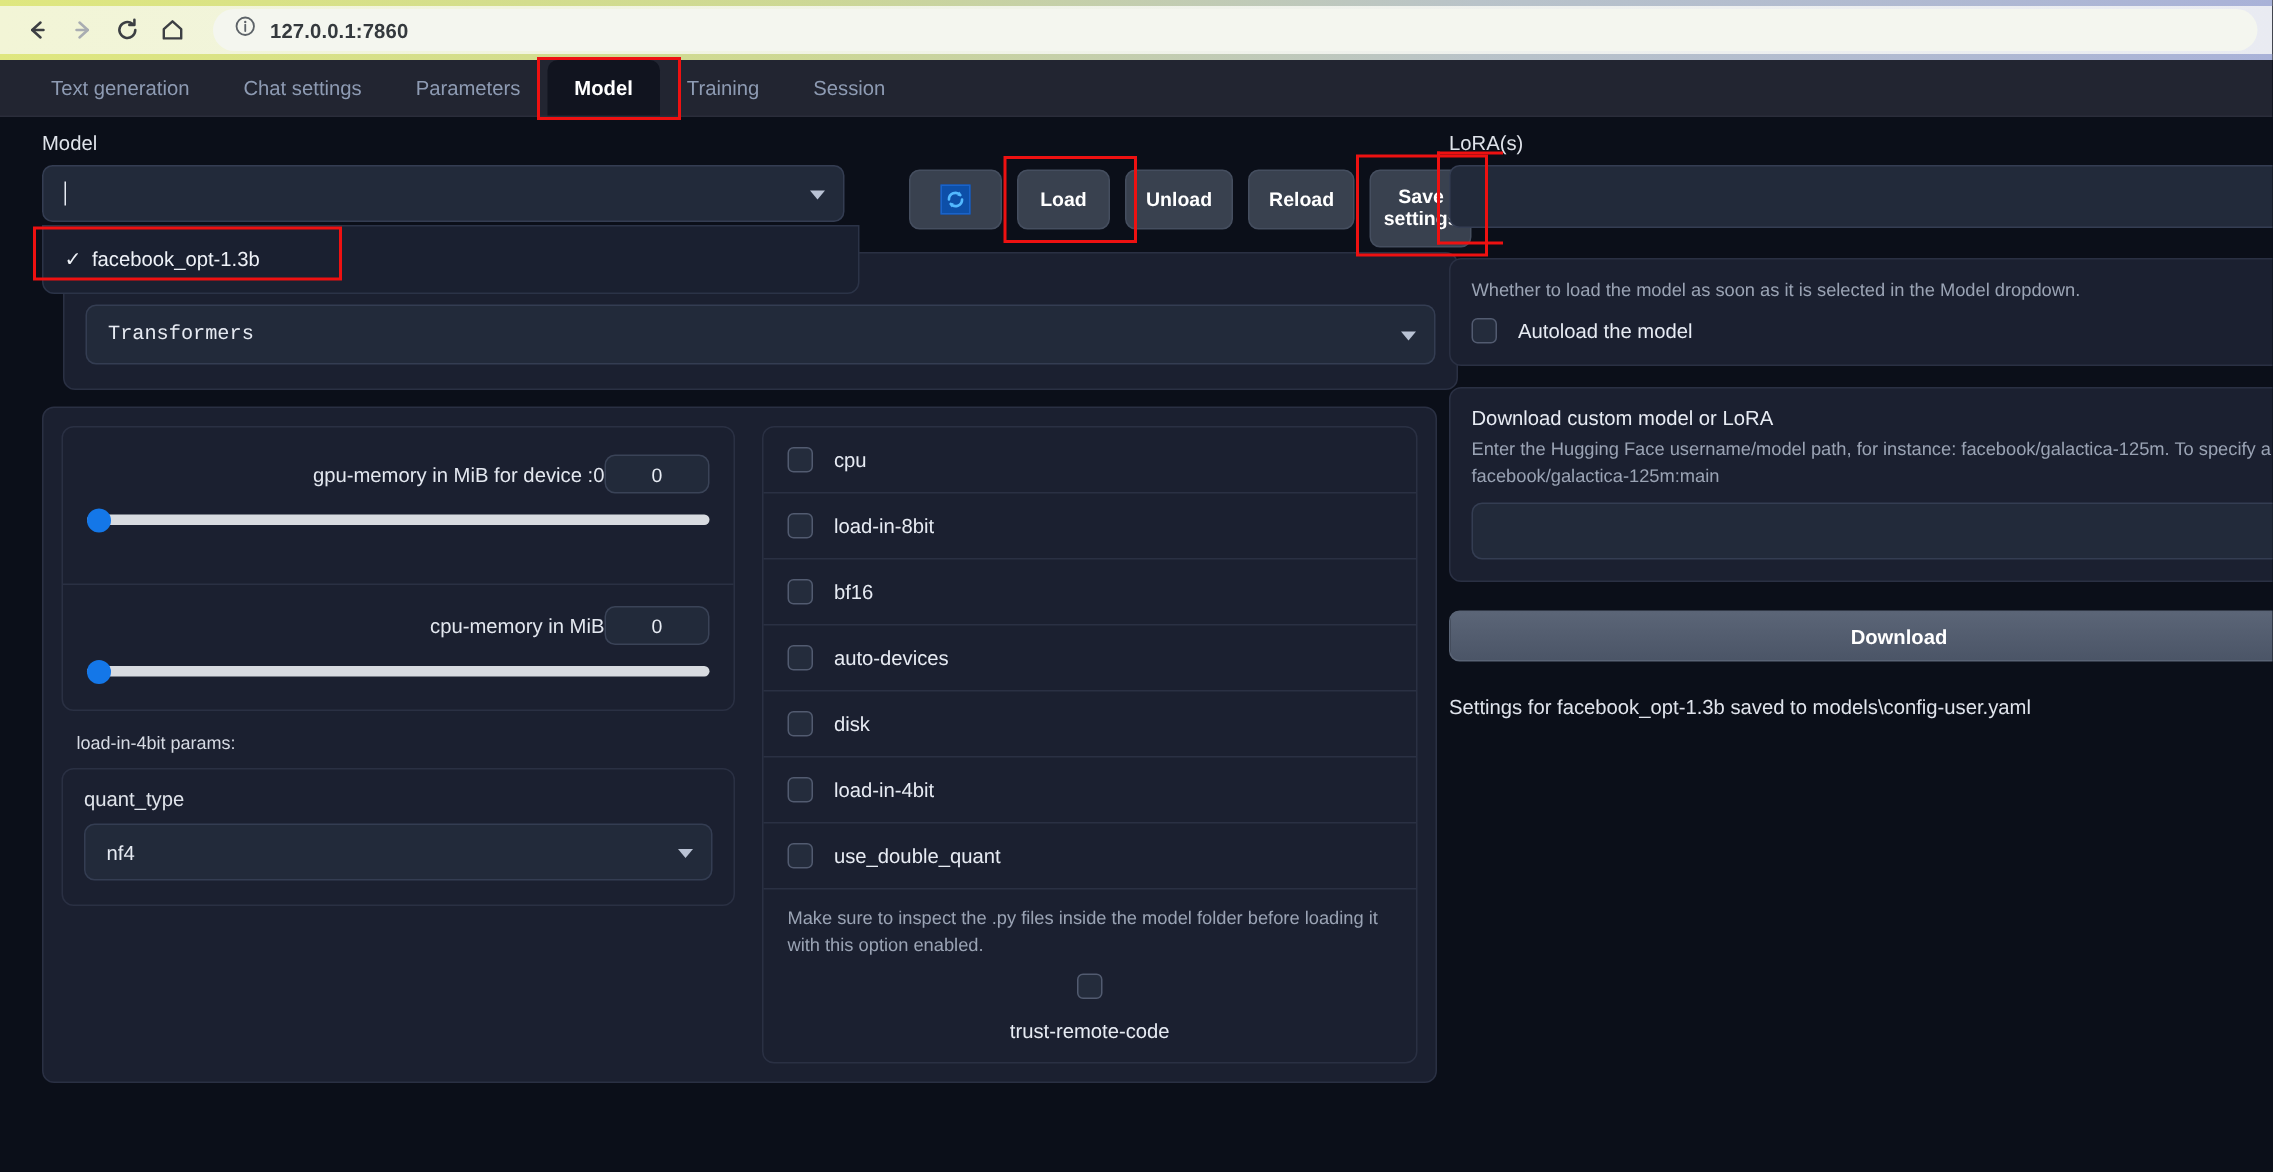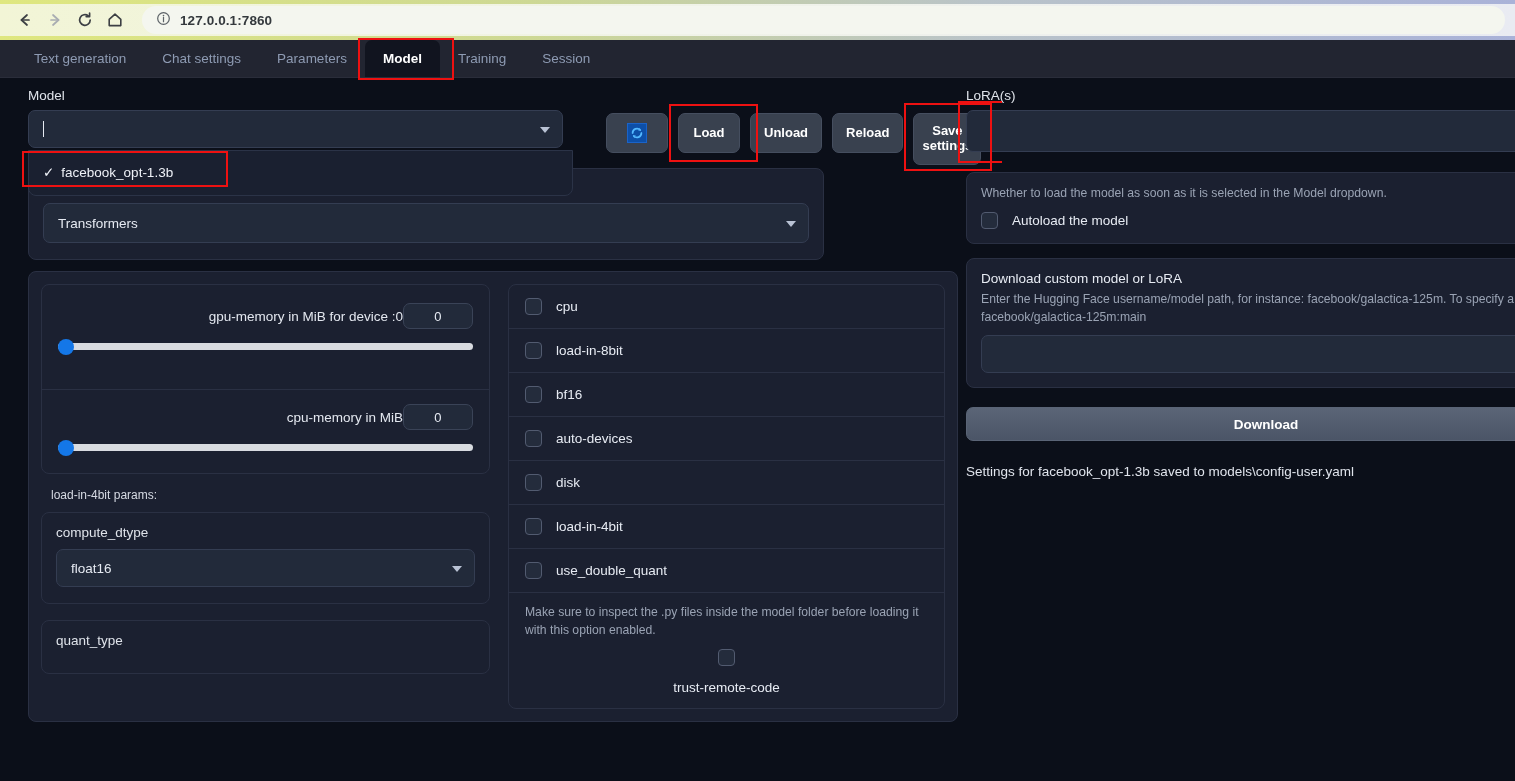--- a/index.html
+++ b/index.html
@@ -176,23 +176,24 @@
   
   .anno {
     position: absolute;
     border: 2.5px solid #ee1111;
     pointer-events: none;
     z-index: 60;
   }
 
   
   .loader-panel {
-    position: absolute; left: 0; top: 90px;
-    width: 796px;
+    position: absolute; left: 14px; top: 90px;
+    width: 930px;
     padding: 12px 14px 16px;
+    font-family: Liberation Mono, monospace;
   }
 
   
   .settings-panel {
     position: absolute; left: 0; top: 193px;
     width: 930px;
     padding: 12px;
     display: flex; gap: 18px;
   }
   .settings-left  { width: 452px; }
@@ -427,30 +428,27 @@
               <span class="num-box">0</span>
             </div>
             <div class="track">
               <span class="knob"></span>
             </div>
           </div>
         </div>
 
         <div class="section-note">load-in-4bit params:</div>
 
-        <div class="panel sub-panel">
-          <div class="field-label">compute_dtype</div>
-          <div class="dd">
-            <span>float16</span>
-            <span class="caret"></span>
-          </div>
-        </div>
 
         <div class="panel sub-panel">
           <div class="field-label">quant_type</div>
+          <div class="dd">
+            <span>nf4</span>
+            <span class="caret"></span>
+          </div>
         </div>
       </div>
 
       <div class="settings-right">
         <div class="panel">
           <div class="cb-row">
             <span class="cbx"></span>
             <span>cpu</span>
           </div>
           <div class="cb-row">

